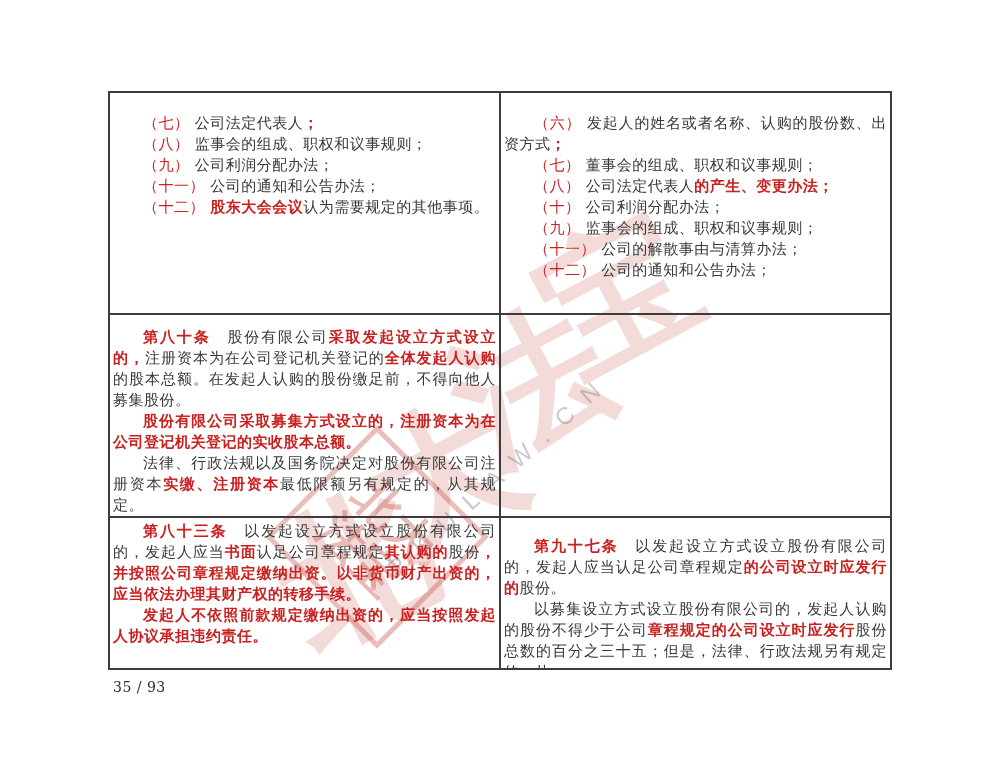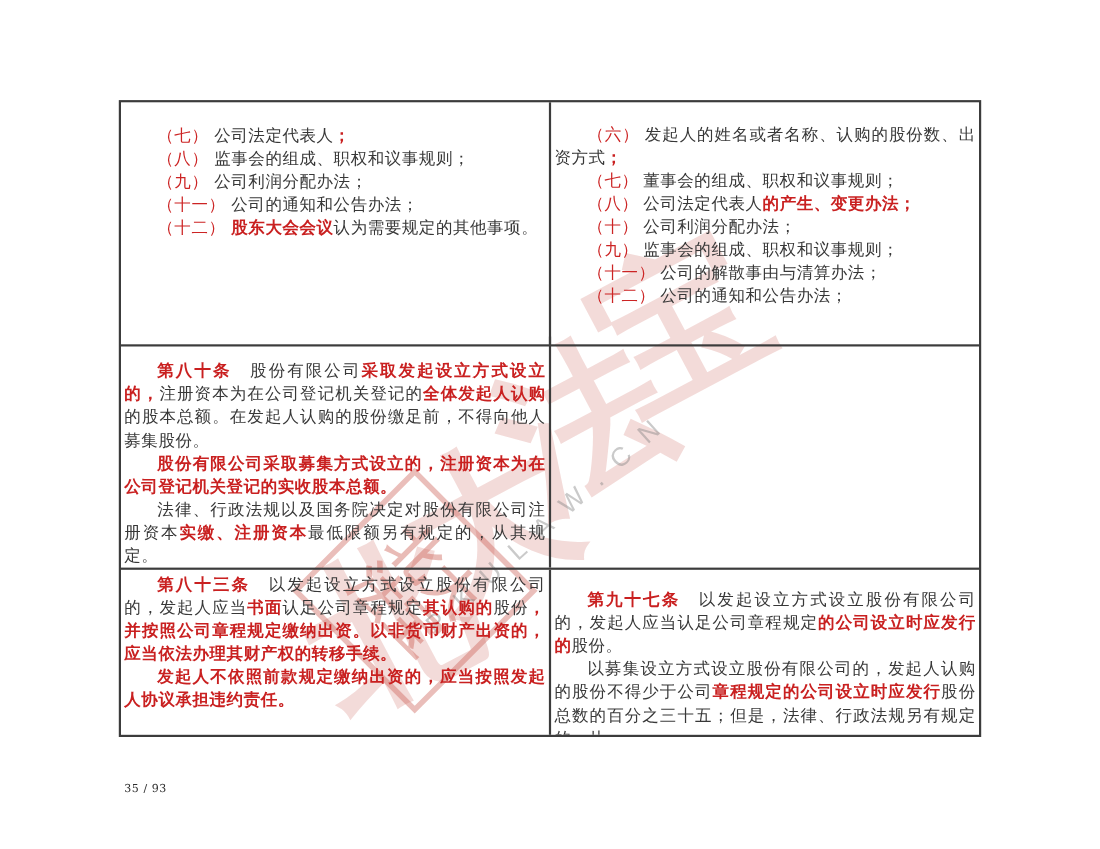--- a/index.html
+++ b/index.html
@@ -42,30 +42,30 @@
   }
   .t-row{display:flex;width:100%;box-sizing:border-box;border-bottom:2px solid #3c3c3c;}
   .t-row:last-child{border-bottom:none;}
   .t-cell{
     box-sizing:border-box;overflow:hidden;
     padding:20px 3px 0 3px;
     font-size:15px;line-height:21px;color:#383838;letter-spacing:0.5px;
     text-align:justify;text-justify:inter-ideograph;word-break:break-all;
   }
   .t-cell.old{width:391px;border-right:2px solid #3c3c3c;}
-  .t-cell.new{width:389px;font-family:Liberation Serif, serif;}
+  .t-cell.new{width:389px;}
   .para{margin:0;text-indent:2em;}
   .red{color:#cc2424;}
   .bold{font-weight:700;}
   .red.bold{color:#c92020;}
 
   
   .footer{
-    position:absolute;left:113px;top:712px;z-index:1;
-    font-size:10px;color:#2e2e2e;letter-spacing:0.5px;text-align:center;
+    position:absolute;left:113px;top:679px;z-index:1;
+    font-size:14px;color:#2e2e2e;letter-spacing:0.5px;text-align:center;
   }
 </style>
 </head>
 <body>
 
 <div class="page">
 
   <div class="watermark">
     <span class="wm-char wm-c1">北</span>
     <span class="wm-char wm-c2">大</span>

